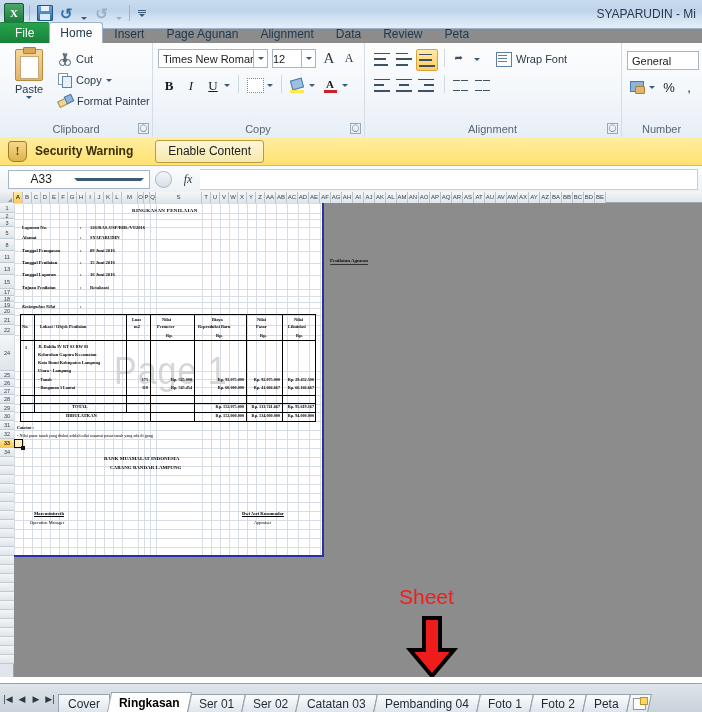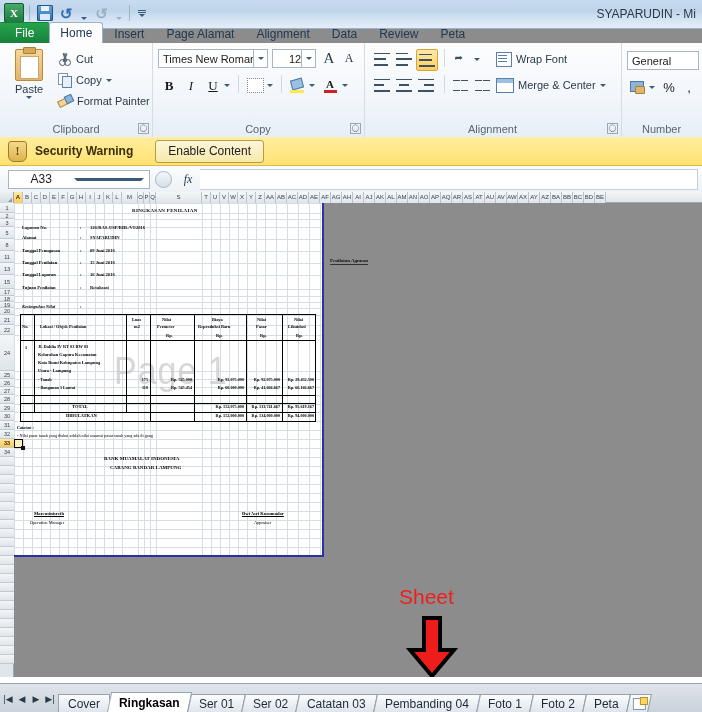--- a/index.html
+++ b/index.html
@@ -108,21 +108,21 @@
   
   .g-font{left:152px;width:212px;}
   .fontbox{
     position:absolute;left:6px;top:6px;width:96px;height:19px;
     background:#fff;border:1px solid #a8b6c4;font-size:11px;line-height:18px;padding-left:4px;
     box-sizing:border-box;overflow:hidden;white-space:nowrap;
   }
   .fontbox-d{position:absolute;left:102px;top:6px;width:14px;height:19px;background:#fff;border:1px solid #a8b6c4;border-left:none;box-sizing:border-box;display:flex;align-items:center;justify-content:center;}
   .sizebox{
     position:absolute;left:120px;top:6px;width:30px;height:19px;
-    background:#fff;border:1px solid #a8b6c4;font-size:11px;line-height:18px;padding-left:16px;box-sizing:border-box;
+    background:#fff;border:1px solid #a8b6c4;font-size:11px;line-height:18px;padding-left:0;box-sizing:border-box;
   }
   .sizebox-d{position:absolute;left:150px;top:6px;width:14px;height:19px;background:#fff;border:1px solid #a8b6c4;border-left:none;box-sizing:border-box;display:flex;align-items:center;justify-content:center;}
   .growA,.shrinkA{position:absolute;top:6px;height:19px;display:flex;align-items:center;justify-content:center;font-family:"Liberation Serif",serif;color:#2b3a48;}
   .growA{left:168px;width:18px;font-size:15px;}
   .shrinkA{left:188px;width:18px;font-size:12px;}
   .fbtn{
     position:absolute;height:21px;display:flex;align-items:center;justify-content:center;
     font-family:"Liberation Serif",serif;color:#1a1a1a;
   }
   .bord-ic{width:15px;height:13px;border:1px dotted #7b8794;background:#fff;}
@@ -332,21 +332,21 @@
           <span class="tri"></span>
         </div>
     </div>
     <div class="wintitle">SYAPARUDIN  -  Mi</div>
   </div>
 
   <div class="tabrow">
     <div class="tab file">File</div>
     <div class="tab active">Home</div>
     <div class="tab">Insert</div>
-    <div class="tab">Page Alamat</div>
+    <div class="tab">Page Agunan</div>
     <div class="tab">Alignment</div>
     <div class="tab">Data</div>
     <div class="tab">Review</div>
     <div class="tab">Peta</div>
   </div>
 
   <div class="ribbon">
 
     <div class="grp g-clip">
       <div class="paste">
@@ -483,25 +483,20 @@
             <i></i>
           </span>
         </div>
       <div class="abtn" style="left:108px;top:32px;width:20px;">
           <span class="indent-ic">
             <i></i>
             <i></i>
           </span>
         </div>
 
-      <div class="cmd" style="left:132px;top:32px;">
-        <span class="merge-ic"></span>
-        <span>Merge &amp; Center</span>
-        <span class="tri"></span>
-      </div>
 
       <div class="grp-label">Alignment</div>
       <div class="dlg">◯</div>
     </div>
 
     <div class="grp g-num">
       <div class="numfmt">General</div>
       <div class="abtn" style="left:6px;top:34px;width:20px;">
           <span class="acct-ic">
             <i></i>

